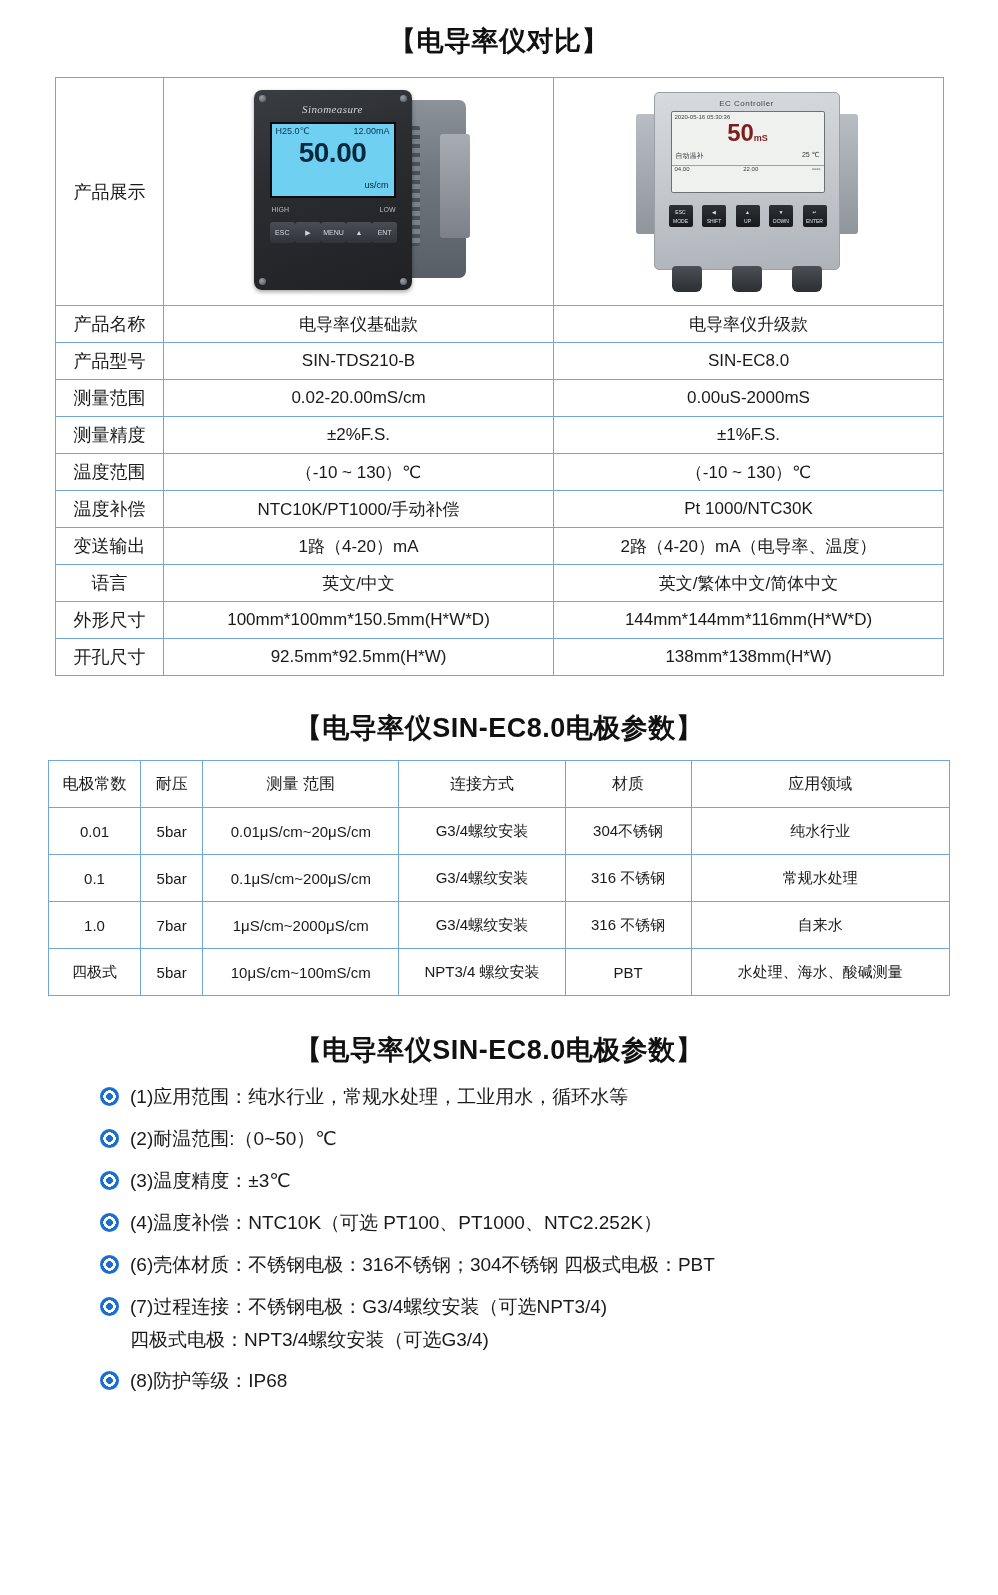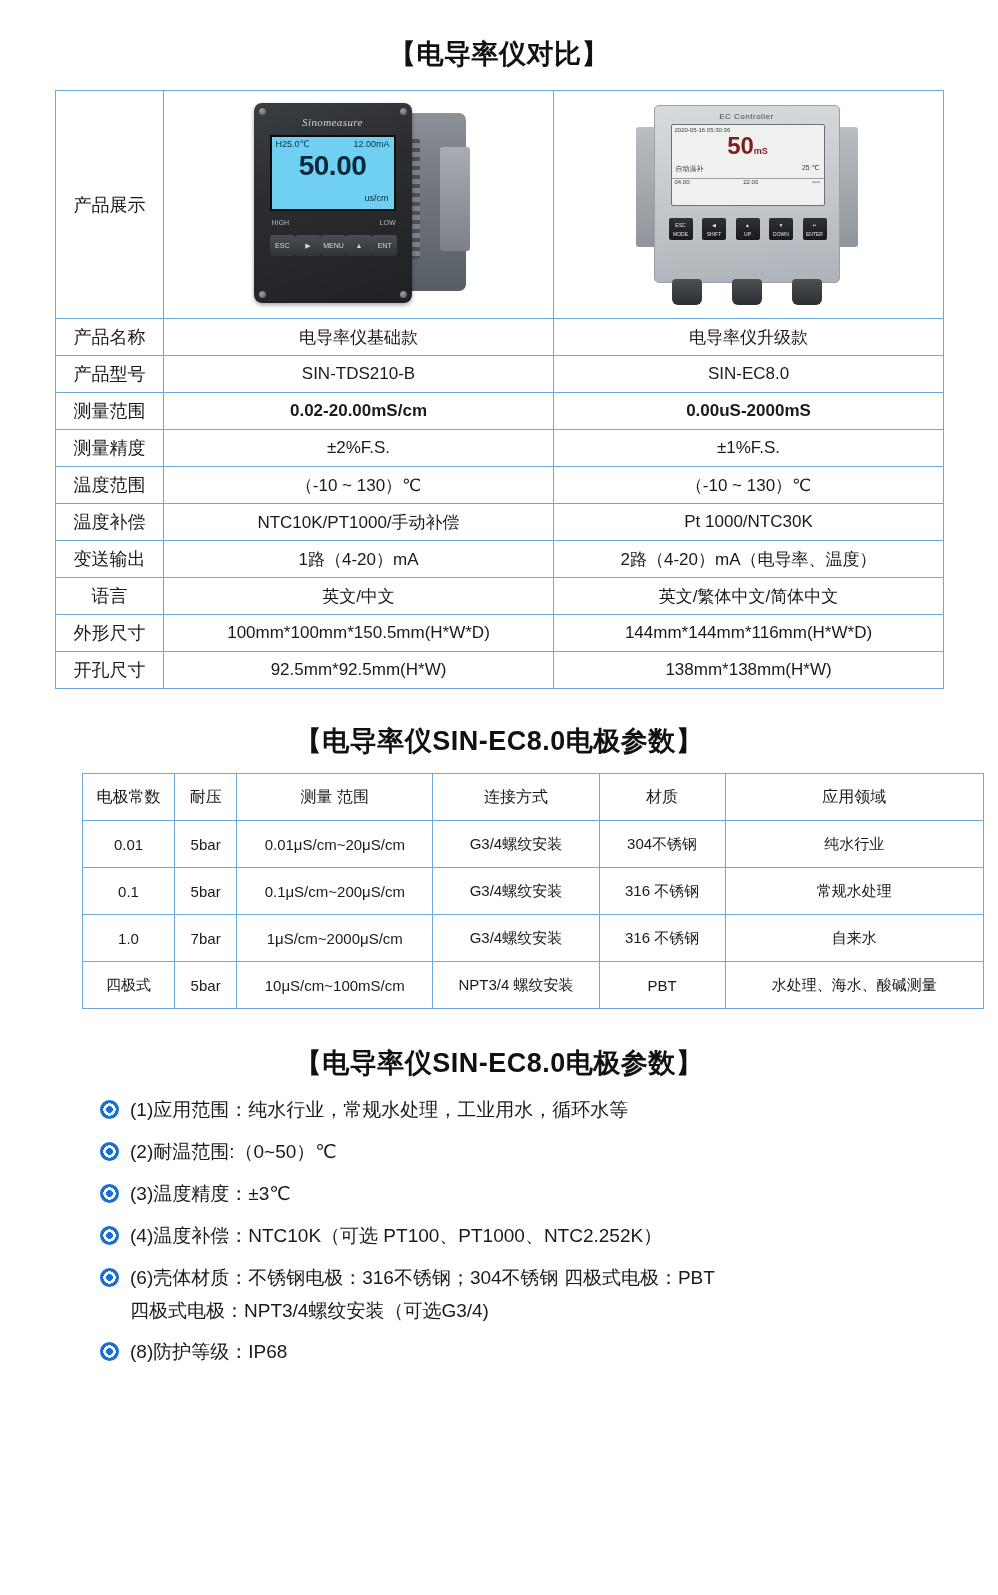--- a/index.html
+++ b/index.html
@@ -13,21 +13,21 @@
   .page { width: 998px; height: 1595px; position: relative; overflow: hidden; }
 
   
   .title {
     text-align: center;
     font-size: 27px;
     font-weight: 700;
     color: #111;
     letter-spacing: 0.5px;
   }
-  #title-1 { padding-top: 36px; }
+  #title-1 { padding-top: 23px; }
   #title-2 { padding-top: 34px; padding-bottom: 4px; }
   #title-3 { padding-top: 36px; padding-bottom: 6px; }
 
   
   .cmp-wrap { padding: 18px 55px 0 55px; }
   table.cmp {
     width: 888px;
     border-collapse: collapse;
     table-layout: fixed;
     border: 1px solid #6fa8d6;
@@ -36,21 +36,21 @@
     border: 1px solid #6fa8d6;
     text-align: center;
     vertical-align: middle;
     font-size: 17px;
     padding: 6px 4px;
     height: 33px;
     color: #1a1a1a;
   }
   table.cmp td.lbl { width: 108px; font-size: 18px; }
   table.cmp td.col { width: 390px; }
-  td.hilite { color: #1667c8; font-weight: 700; font-size: 19px; }
+  td.hilite { color: #1667c8; font-weight: 400; font-size: 19px; }
   td.imgcell { height: 262px; padding: 0; }
   td.small { font-size: 16px; }
 
   
   .dev1 {
     width: 230px; height: 215px;
     margin: 0 auto;
     position: relative;
   }
   .d1-side {
@@ -165,21 +165,21 @@
     line-height: 9px; padding-top: 3px;
   }
   .d2-glands { position: absolute; left: 48px; top: 182px; width: 150px; display: flex; justify-content: space-between; }
   .d2-gland {
     width: 30px; height: 26px;
     background: linear-gradient(180deg,#4c5055,#2b2e32);
     border-radius: 4px 4px 6px 6px;
   }
 
   
-  .el-wrap { padding: 10px 48px 0 48px; margin-left: 34px; }
+  .el-wrap { padding: 10px 48px 0 48px; }
   table.el {
     width: 902px; border-collapse: collapse; table-layout: fixed;
     border: 1px solid #6fa8d6;
   }
   table.el th, table.el td {
     border: 1px solid #6fa8d6;
     text-align: center; vertical-align: middle;
     font-size: 15px; font-weight: 400; height: 47px; padding: 4px 3px;
   }
   table.el th { font-size: 16px; }
@@ -412,20 +412,24 @@
       <span class="btext">(3)温度精度：±3℃</span>
     </div>
     <div class="bitem">
       <span class="bdot"></span>
       <span class="btext">(4)温度补偿：NTC10K（可选 PT100、PT1000、NTC2.252K）</span>
     </div>
     <div class="bitem">
       <span class="bdot"></span>
       <span class="btext">(6)壳体材质：不锈钢电极：316不锈钢；304不锈钢  四极式电极：PBT</span>
     </div>
+    <div class="bitem">
+      <span class="bdot"></span>
+      <span class="btext">(7)过程连接：不锈钢电极：G3/4螺纹安装（可选NPT3/4)</span>
+    </div>
     <div class="bsub">四极式电极：NPT3/4螺纹安装（可选G3/4)</div>
     <div class="bitem">
       <span class="bdot"></span>
       <span class="btext">(8)防护等级：IP68</span>
     </div>
   </div>
 
 </div>
 
 </body></html>

